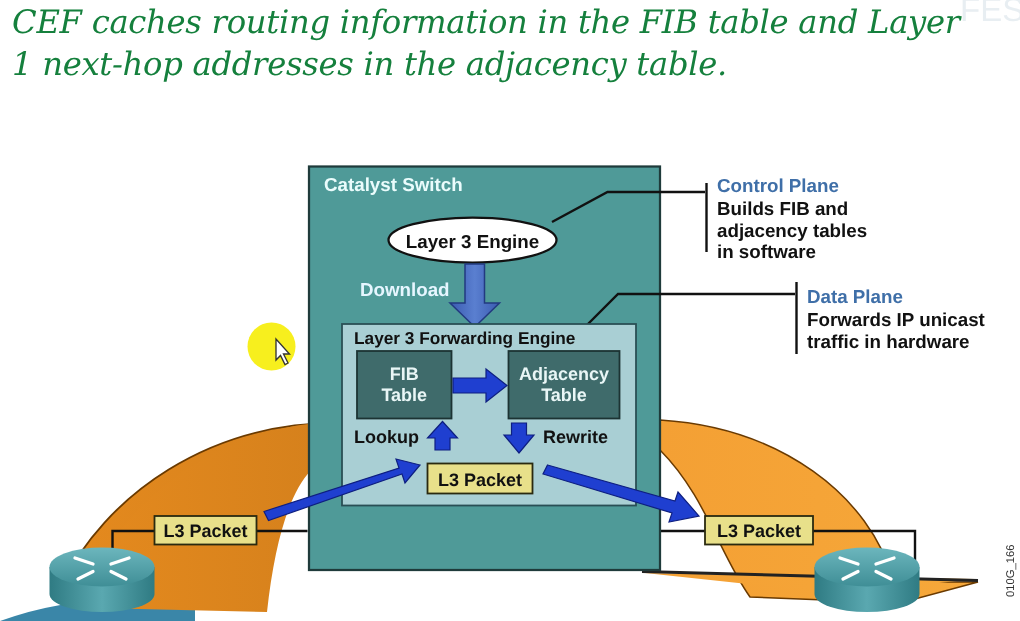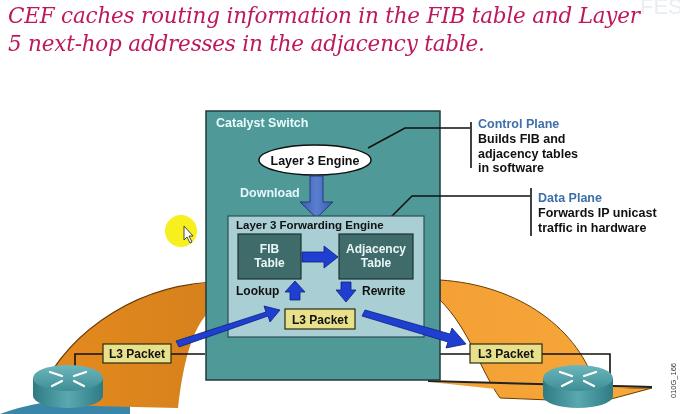--- a/index.html
+++ b/index.html
@@ -1,33 +1,33 @@
 <!DOCTYPE html>
 <html><head>
 <meta charset="utf-8">
 <style>
   html, body { margin: 0; padding: 0; }
   body { width: 680px; height: 414px; background: #ffffff; position: relative; overflow: hidden; }
   .title {
     position: absolute; left: 8px; top: 2px; width: 660px;
     font-family: "DejaVu Serif", serif; font-style: italic;
-    font-size: 21.5px; line-height: 28px; color: #be185d;
+    font-size: 21.5px; line-height: 28px; color: #15803d;
     letter-spacing: -0.2px;
   }
   .ghost { position:absolute; left:640px; top:-6px; font-family:"Liberation Sans",sans-serif; font-size:22px; color:#e8eef2; }
   svg { position: absolute; left: 0; top: 0; }
   .lbl { font-family: "Liberation Sans", sans-serif; font-weight: bold; }
 </style>
 </head>
 <body>
 
 <div class="ghost">FES</div>
 <div class="title">
   <div>CEF caches routing information in the FIB table and Layer</div>
-  <div>5 next-hop addresses in the adjacency table.</div>
+  <div>1 next-hop addresses in the adjacency table.</div>
 </div>
 
 <svg width="680" height="414" viewBox="0 0 680 414">
   <defs>
     <linearGradient id="orL" x1="0" y1="0" x2="1" y2="0">
       <stop offset="0" stop-color="#e58a1e"></stop>
         <stop offset="1" stop-color="#d4801c"></stop>
     </linearGradient>
     <linearGradient id="orR" x1="0" y1="0" x2="1" y2="0">
       <stop offset="0" stop-color="#f4a034"></stop>

